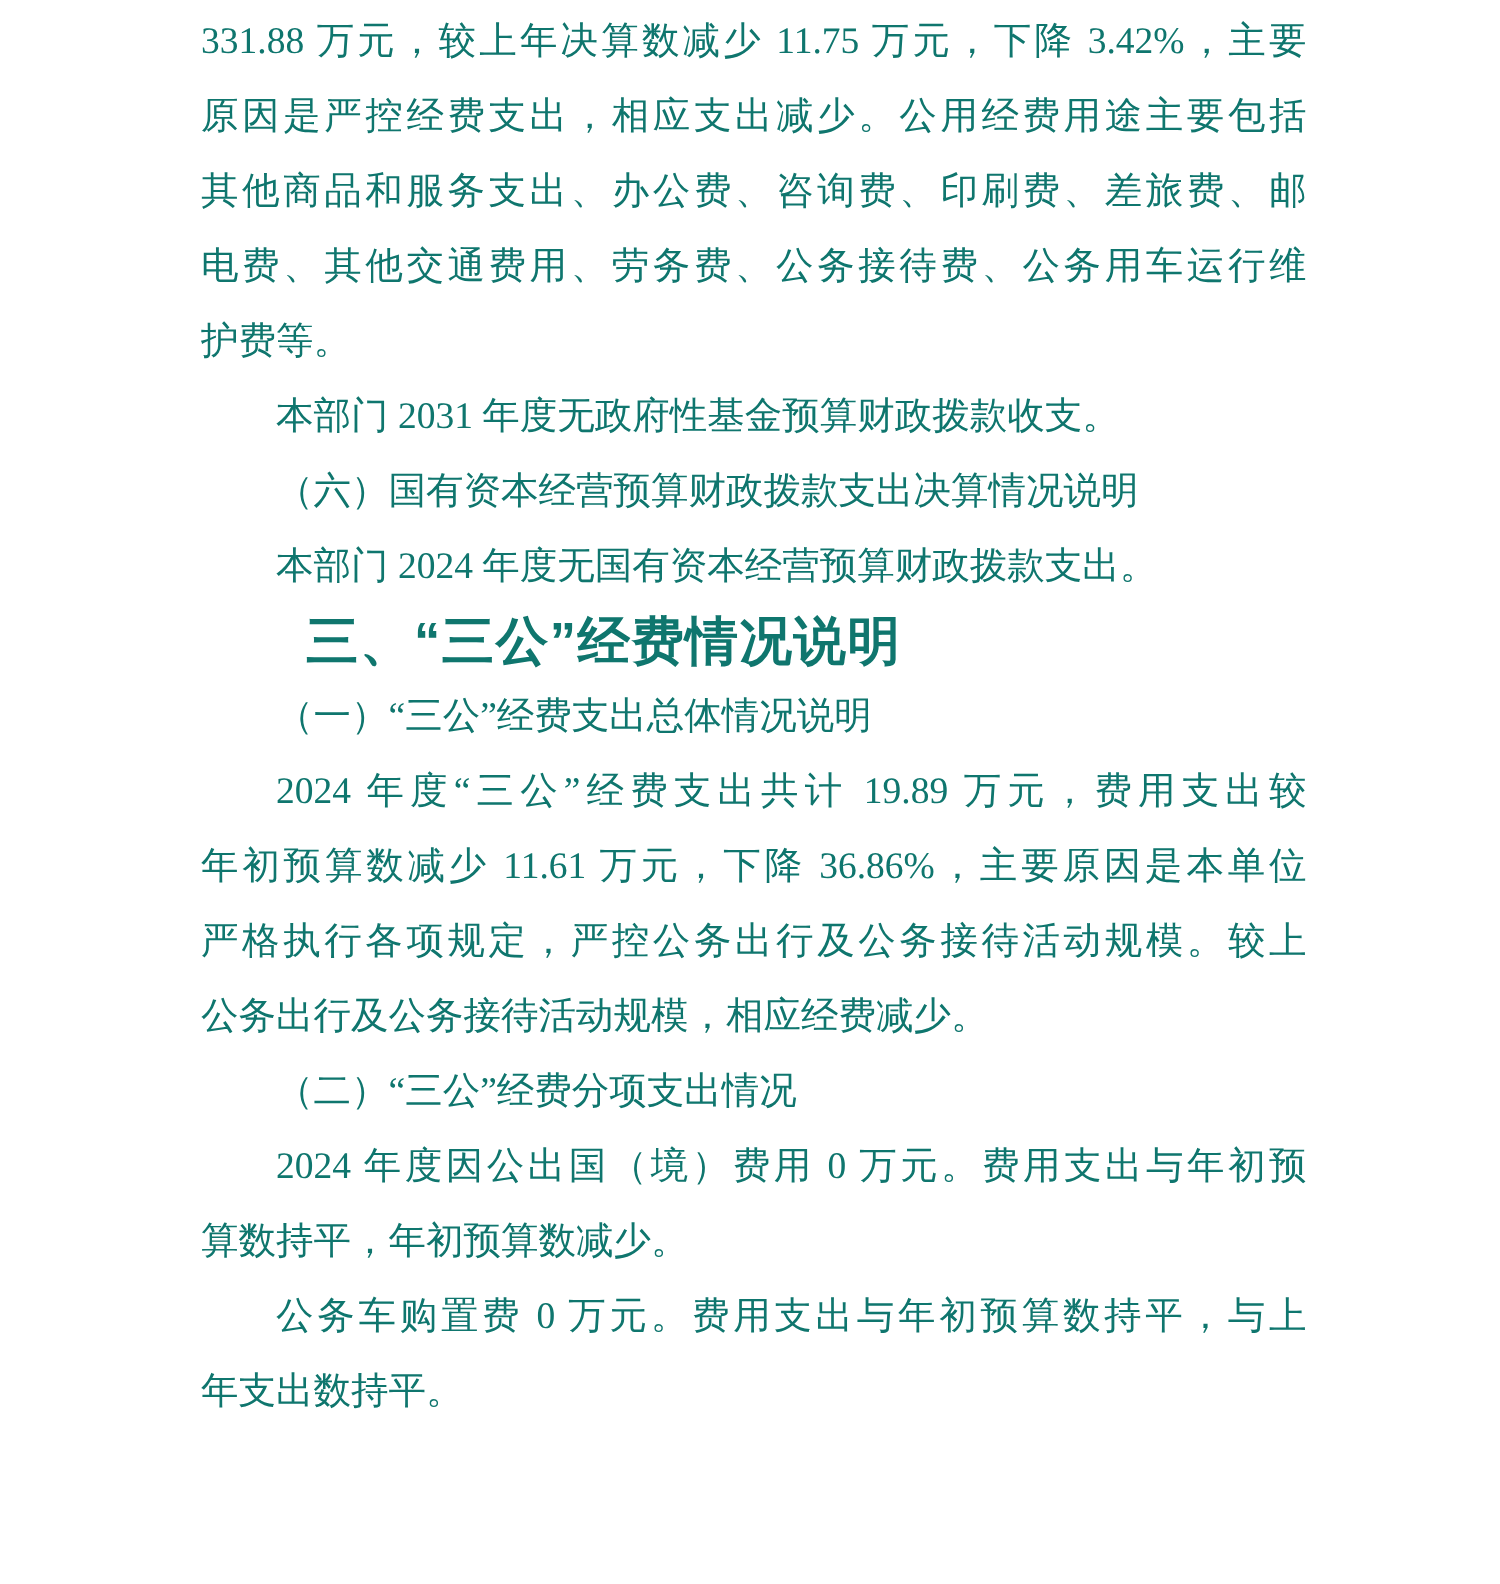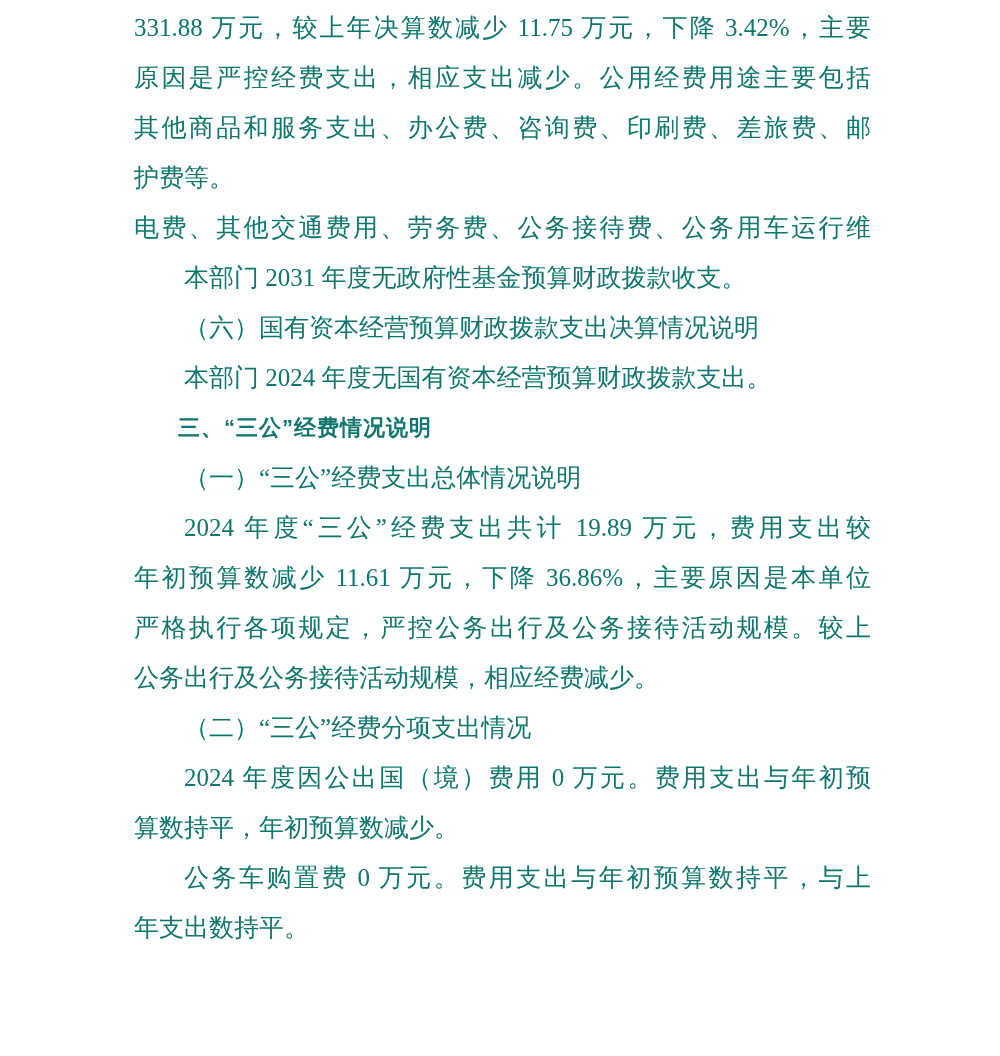--- a/index.html
+++ b/index.html
@@ -37,35 +37,35 @@
     text-align-last: left;
   }
   
   .line.ind {
     text-indent: 2em;
   }
   
   .heading .line {
     font-family: "Liberation Sans", "DejaVu Sans", sans-serif;
     font-weight: 700;
-    font-size: 22px;
+    font-size: 35px;
     letter-spacing: 1px;
   }
 </style>
 </head>
 <body>
 
 <div class="page">
 
   <p class="block">
     <span class="line" style="display:block">331.88 万元，较上年决算数减少 11.75 万元，下降 3.42%，主要</span>
     <span class="line" style="display:block">原因是严控经费支出，相应支出减少。公用经费用途主要包括</span>
     <span class="line" style="display:block">其他商品和服务支出、办公费、咨询费、印刷费、差旅费、邮</span>
+    <span class="line" style="display:block">电费、其他交通费用、劳务费、公务接待费、公务用车运行维</span>
     <span class="line last" style="display:block">护费等。</span>
-    <span class="line" style="display:block">电费、其他交通费用、劳务费、公务接待费、公务用车运行维</span>
   </p>
 
 
   <p class="block">
     <span class="line last ind" style="display:block">本部门 2031 年度无政府性基金预算财政拨款收支。</span>
   </p>
 
   <p class="block">
     <span class="line last ind" style="display:block">（六）国有资本经营预算财政拨款支出决算情况说明</span>
   </p>

